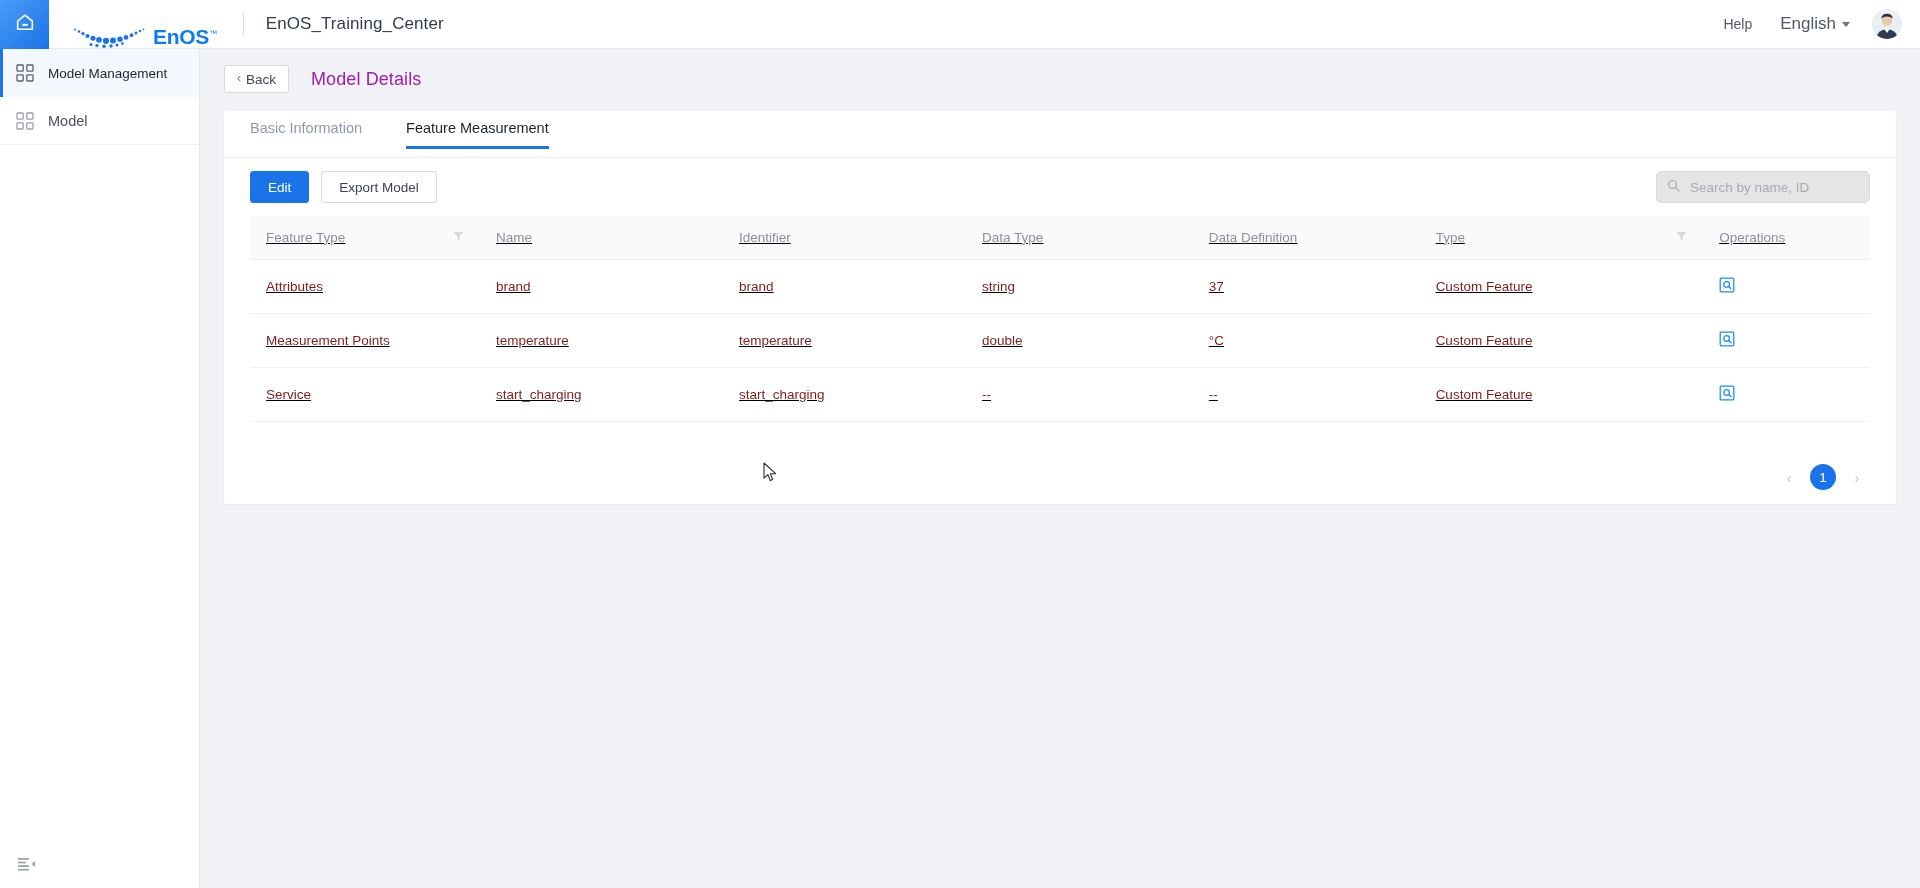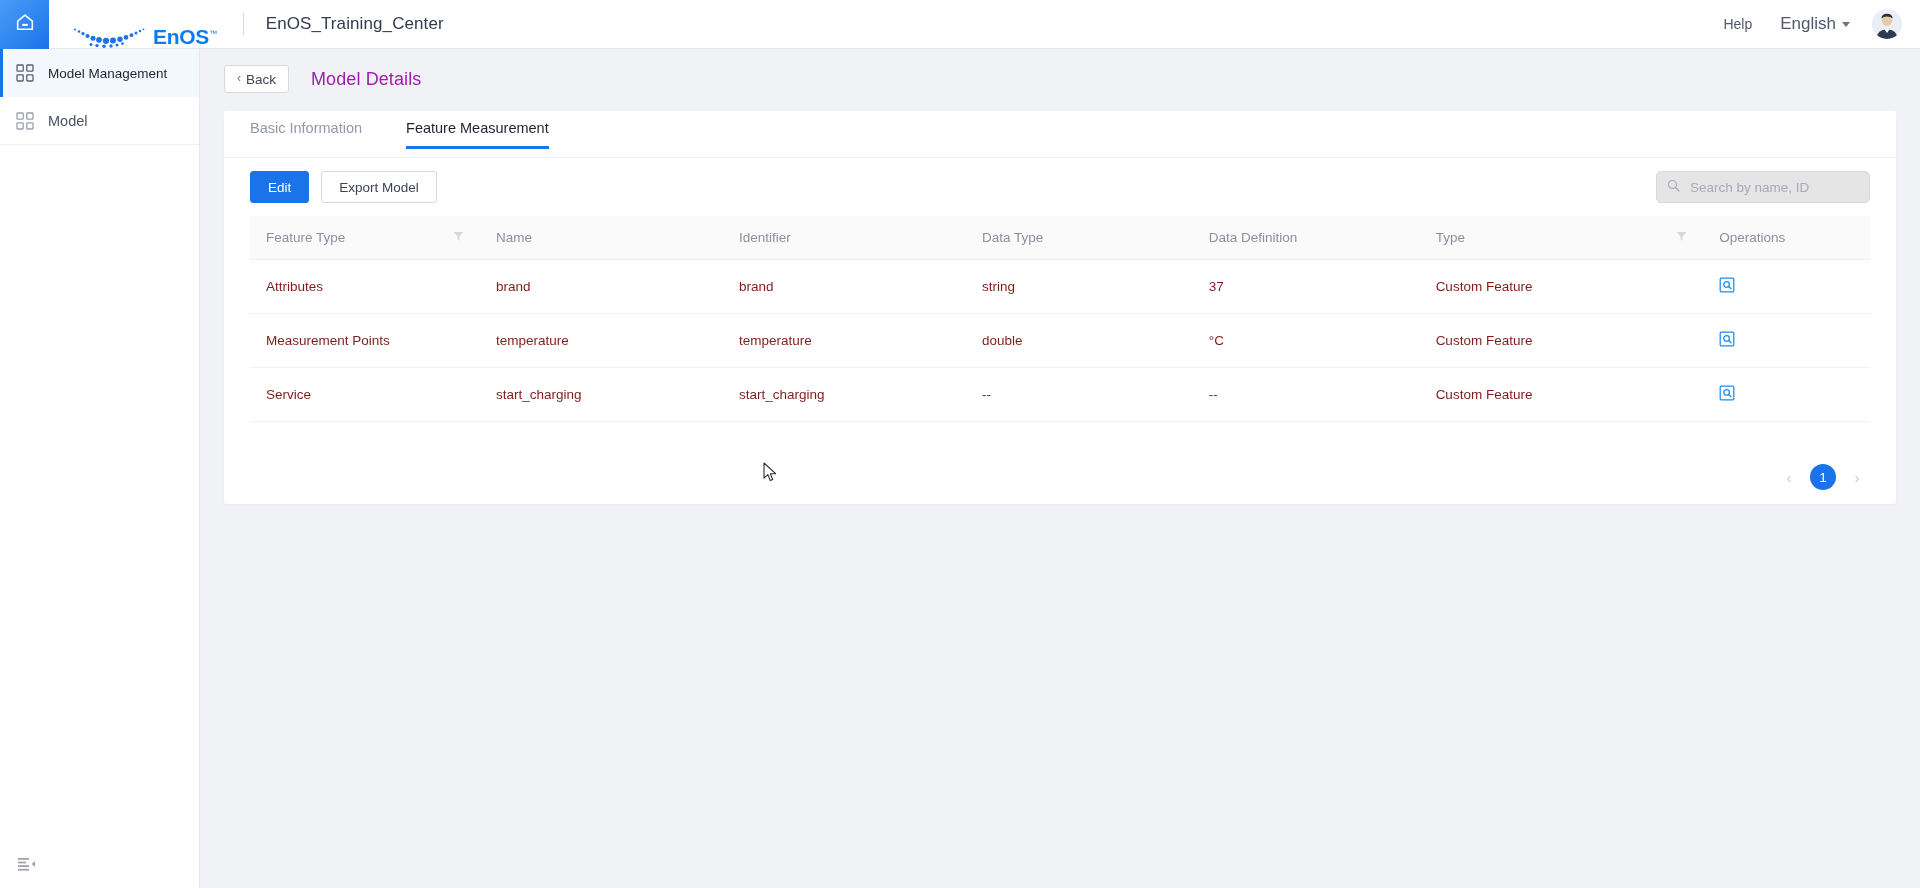--- a/index.html
+++ b/index.html
@@ -185,21 +185,21 @@
     border: none; outline: none;
     font-size: 13.5px; color: #3d4456;
     margin-left: 8px; width: 100%;
     font-family: "Liberation Sans", sans-serif;
     background: transparent;
   }
   .search-input::placeholder { color: #a6abb8; }
 
   
   .tbl-wrap { padding: 0 26px; }
-  table { width: 100%; border-collapse: collapse; table-layout: fixed; }
+  table { width: 100%; border-collapse: collapse; table-layout: fixed; text-decoration: underline; }
   thead th {
     background: #fafafa;
     height: 43px;
     text-align: left;
     font-size: 13.5px; font-weight: normal; color: #8a90a0;
     padding: 0 0 0 16px;
     border-bottom: 1px solid #ededed;
     position: relative;
   }
   thead th .th-inner { display: flex; align-items: center; }

